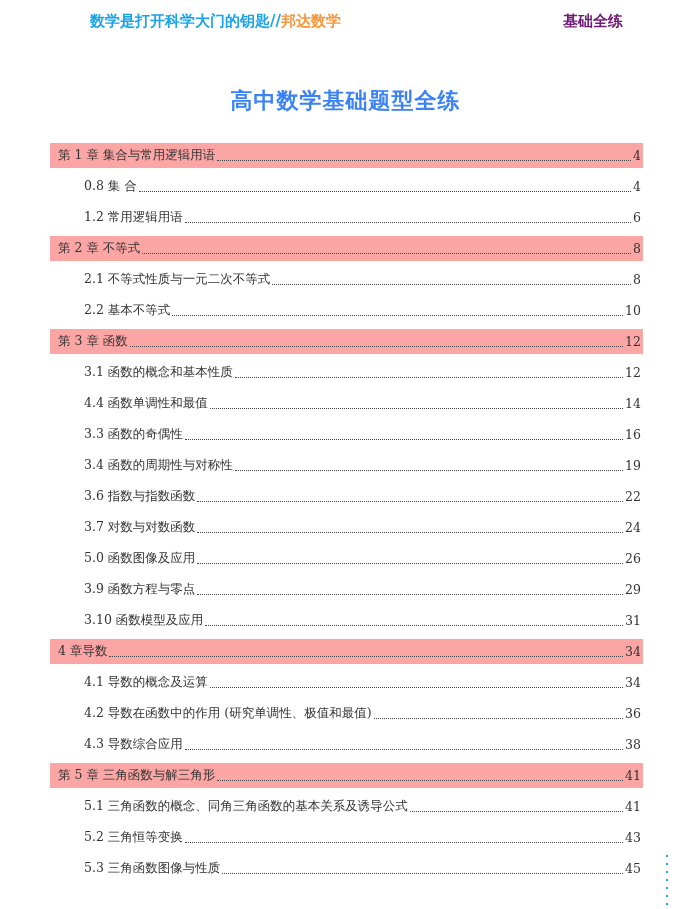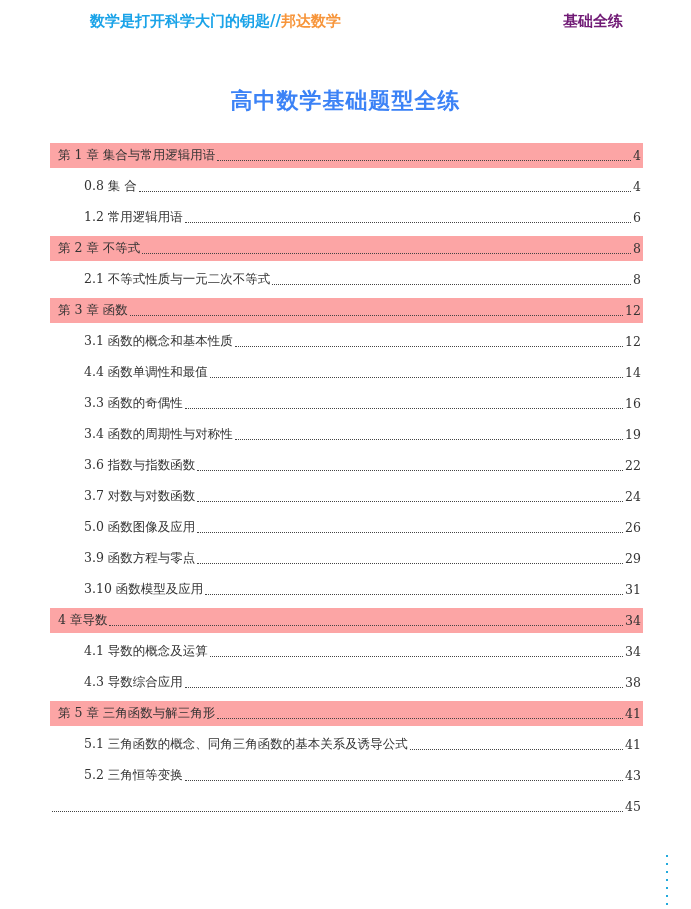--- a/index.html
+++ b/index.html
@@ -58,20 +58,25 @@
     <div class="row chapter">
       <span class="label">第 2 章 不等式</span>
       <span class="dots"></span>
       <span class="page">8</span>
     </div>
     <div class="row section">
       <span class="label">2.1 不等式性质与一元二次不等式</span>
       <span class="dots"></span>
       <span class="page">8</span>
     </div>
+    <div class="row section">
+      <span class="label">2.2 基本不等式</span>
+      <span class="dots"></span>
+      <span class="page">10</span>
+    </div>
     <div class="row chapter">
       <span class="label">第 3 章 函数</span>
       <span class="dots"></span>
       <span class="page">12</span>
     </div>
     <div class="row section">
       <span class="label">3.1 函数的概念和基本性质</span>
       <span class="dots"></span>
       <span class="page">12</span>
     </div>
@@ -119,40 +124,46 @@
       <span class="label">4 章导数</span>
       <span class="dots"></span>
       <span class="page">34</span>
     </div>
     <div class="row section">
       <span class="label">4.1 导数的概念及运算</span>
       <span class="dots"></span>
       <span class="page">34</span>
     </div>
     <div class="row section">
+      <span class="label">4.2 导数在函数中的作用 (研究单调性、极值和最值)</span>
+      <span class="dots"></span>
+      <span class="page">36</span>
+    </div>
+    <div class="row section">
       <span class="label">4.3 导数综合应用</span>
       <span class="dots"></span>
       <span class="page">38</span>
     </div>
     <div class="row chapter">
       <span class="label">第 5 章 三角函数与解三角形</span>
       <span class="dots"></span>
       <span class="page">41</span>
     </div>
     <div class="row section">
       <span class="label">5.1 三角函数的概念、同角三角函数的基本关系及诱导公式</span>
       <span class="dots"></span>
       <span class="page">41</span>
     </div>
     <div class="row section">
       <span class="label">5.2 三角恒等变换</span>
       <span class="dots"></span>
       <span class="page">43</span>
     </div>
     <div class="row section">
+      <span class="label">5.3 三角函数图像与性质</span>
       <span class="dots"></span>
       <span class="page">45</span>
     </div>
   </div>
 
 <div class="edge-dots">
   <span></span>
     <span></span>
     <span></span>
     <span></span>

